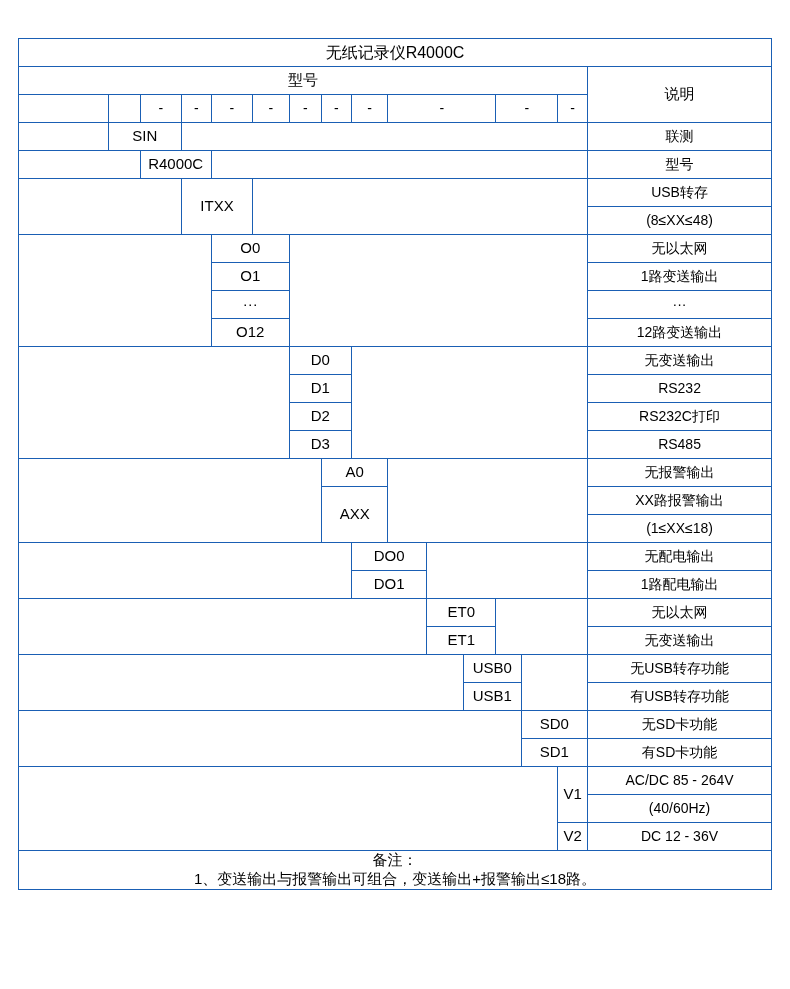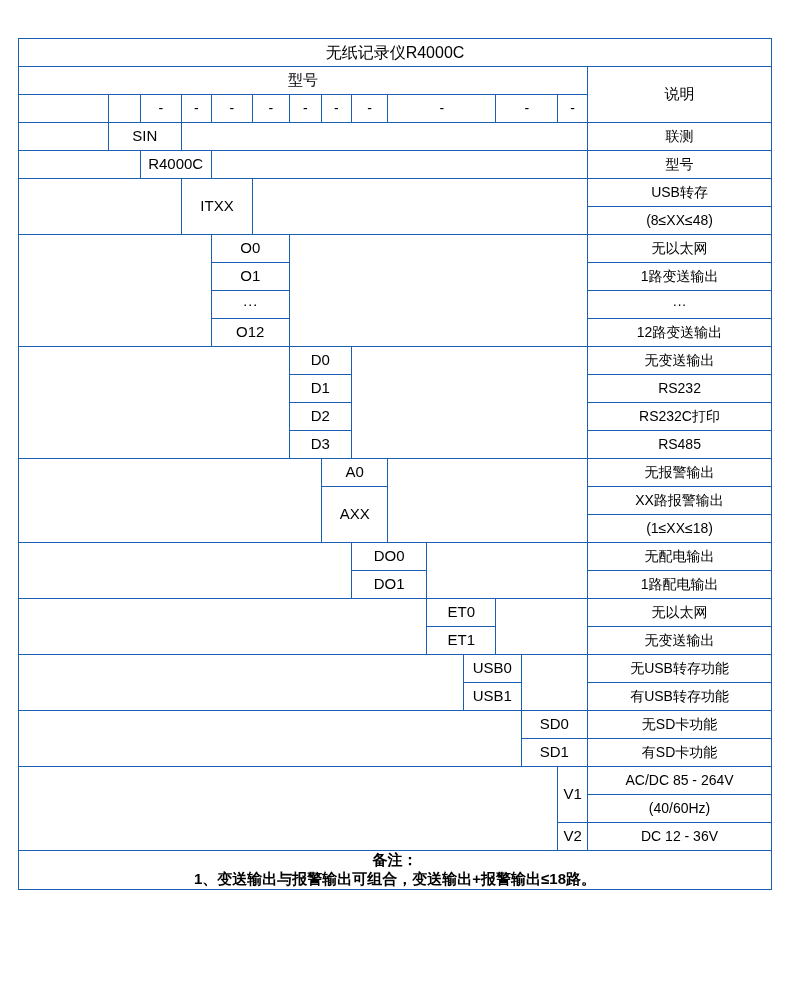--- a/index.html
+++ b/index.html
@@ -62,21 +62,20 @@
     font-size: 15px;
     line-height: 1.7;
     white-space: normal;
     height: auto;
   }
   td.empty {
     background: #ffffff;
   }
   .nwrap {
     display: block;
-    font-weight: bold;
   }
 </style>
 </head>
 <body>
 
 <div id="sheet">
   <table class="spec">
     <colgroup>
       <col style="width:78px">
       <col style="width:28px">

